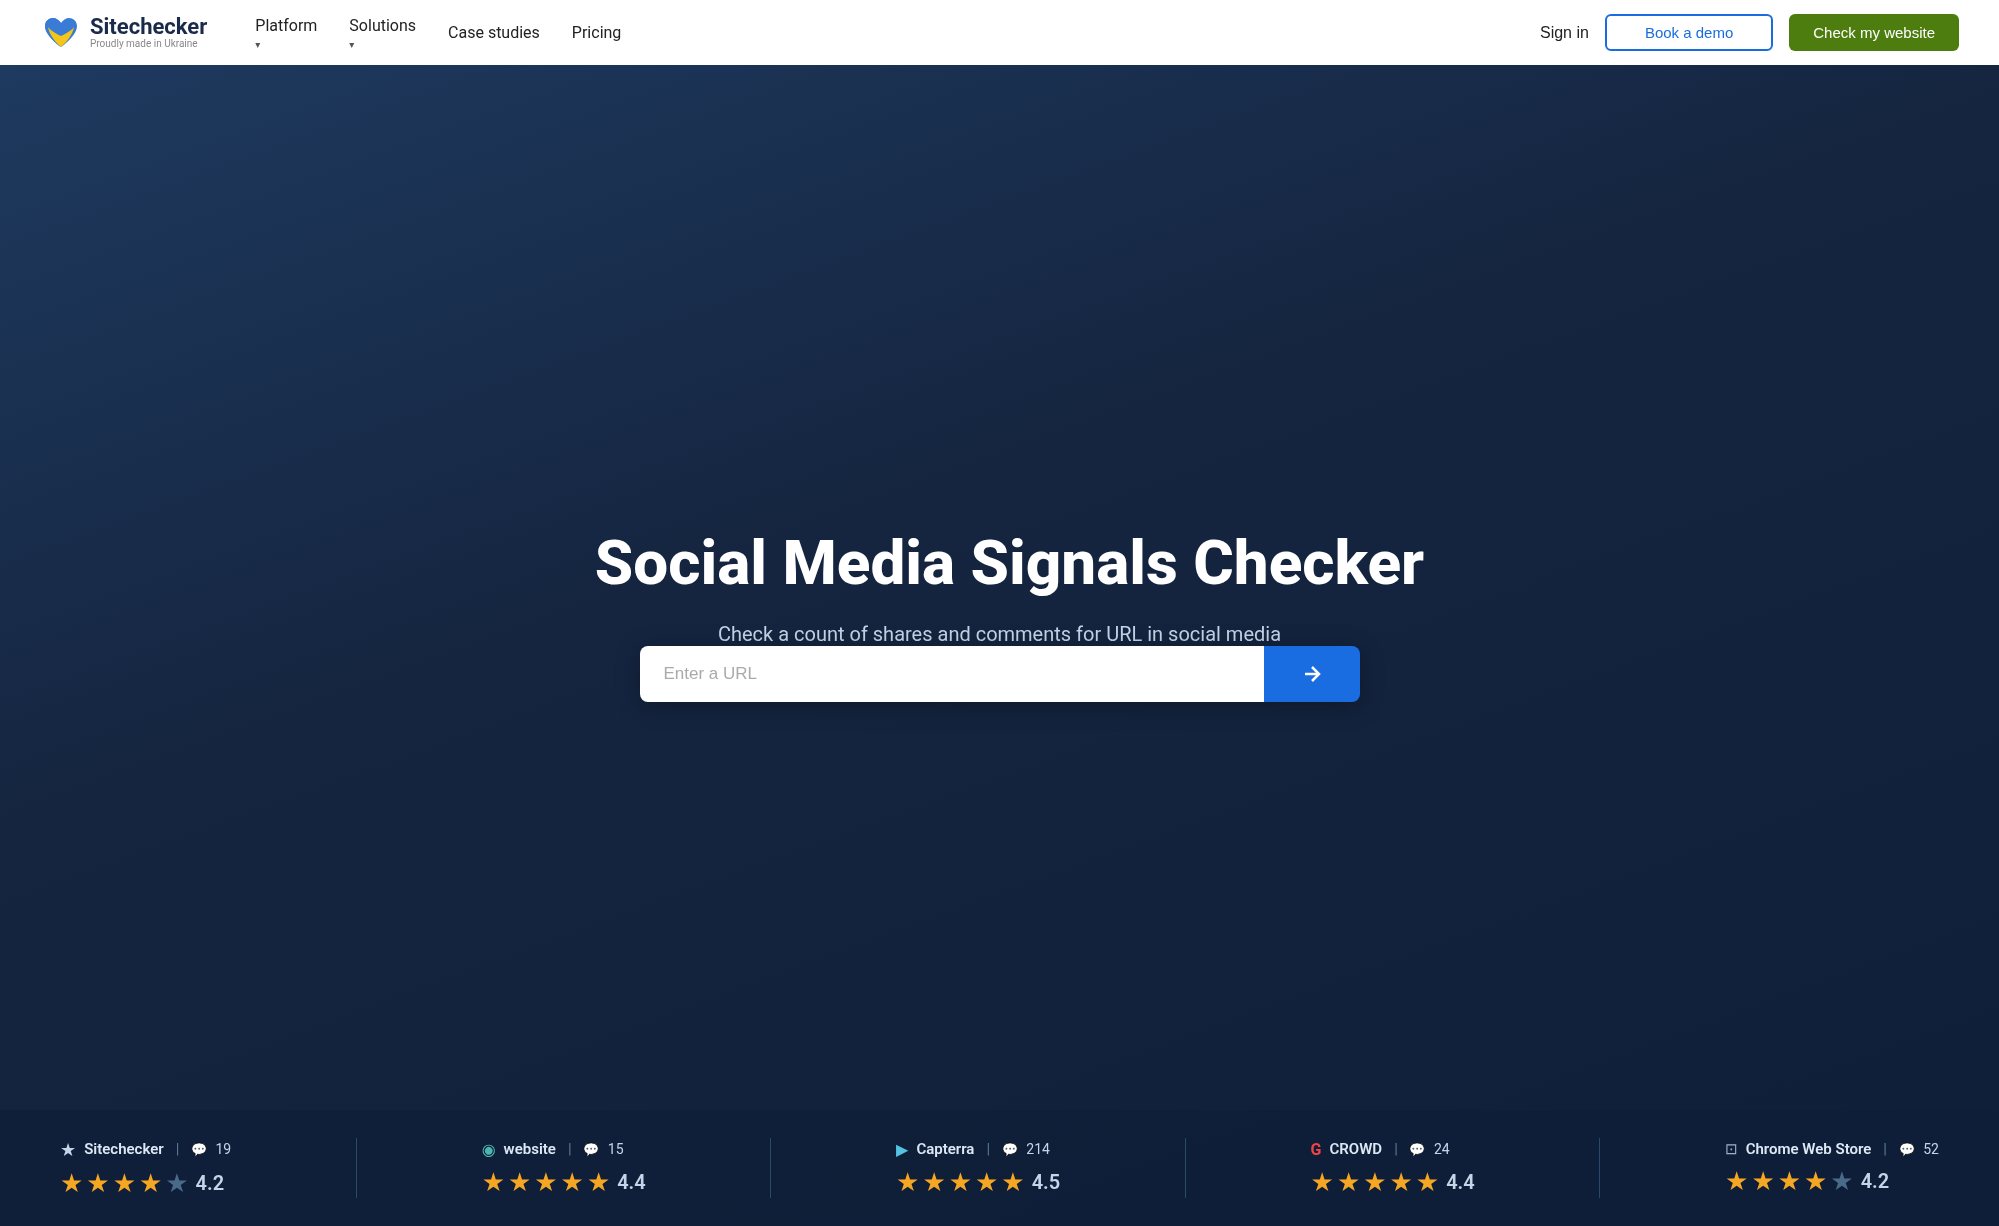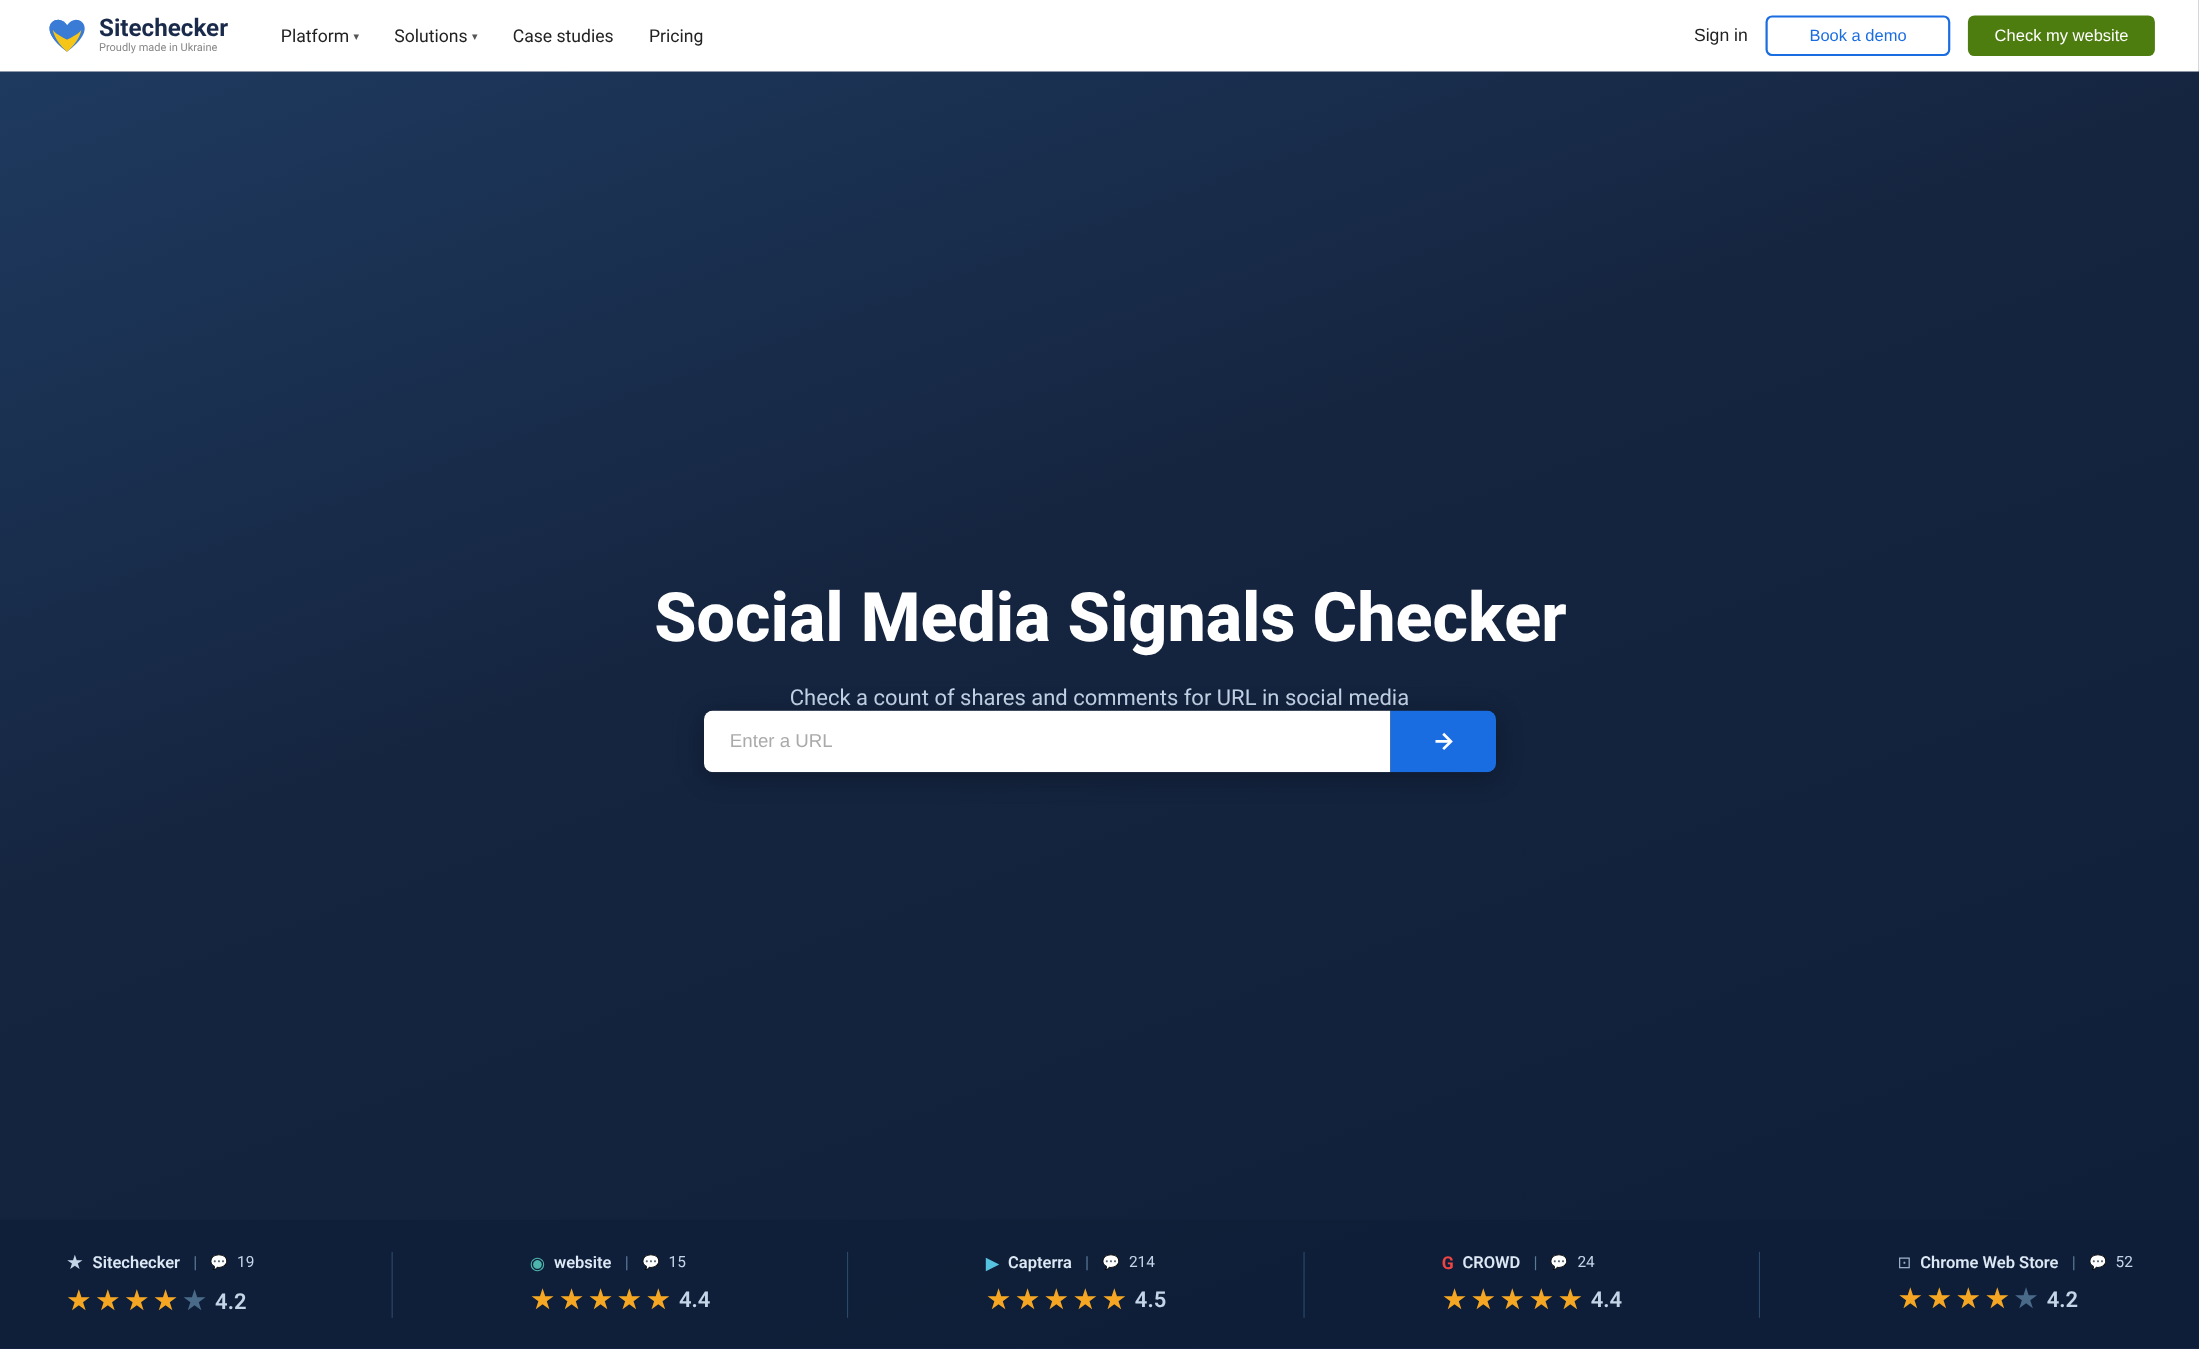--- a/index.html
+++ b/index.html
@@ -60,23 +60,24 @@
       gap: 32px;
       margin-left: 48px;
       flex: 1;
     }
 
     .nav-link {
       font-size: 16px;
       color: #222;
       text-decoration: none;
       display: flex;
-      align-items: center;
+      align-items: flex-start;
       gap: 4px;
       cursor: pointer;
+      flex-direction: column;
     }
 
     .nav-link .chevron {
       font-size: 10px;
       color: #555;
     }
 
     .nav-actions {
       display: flex;
       align-items: center;

